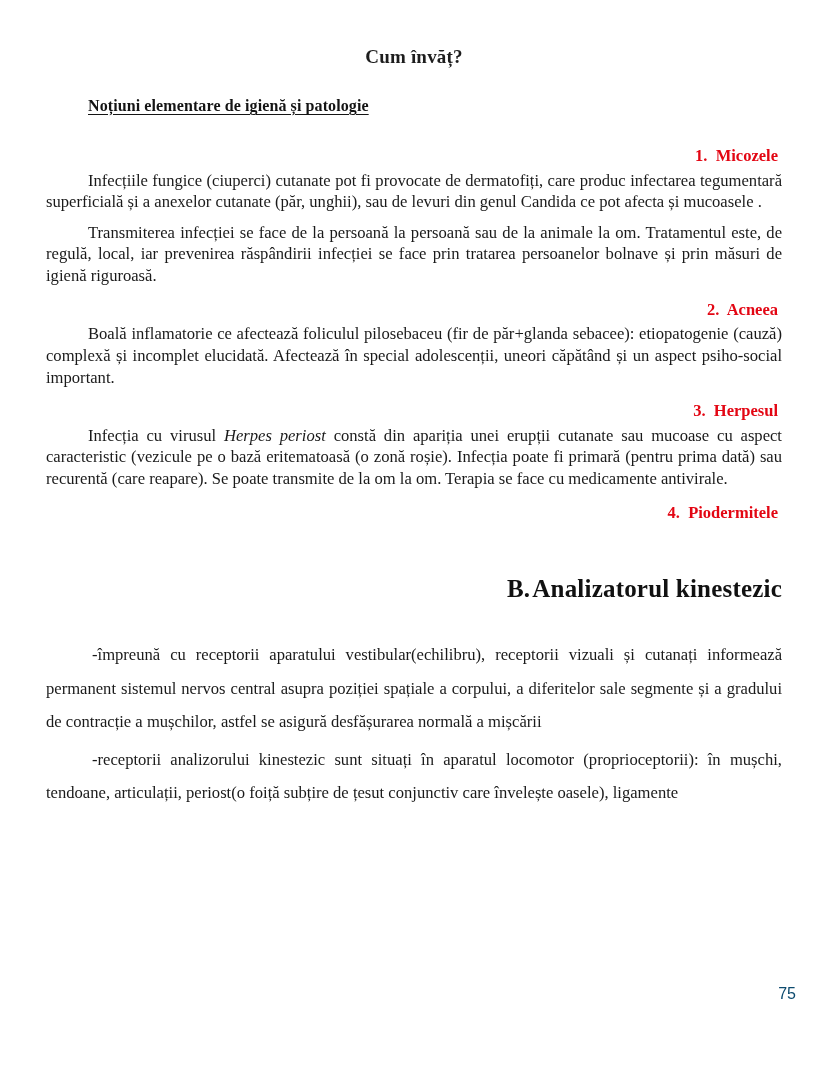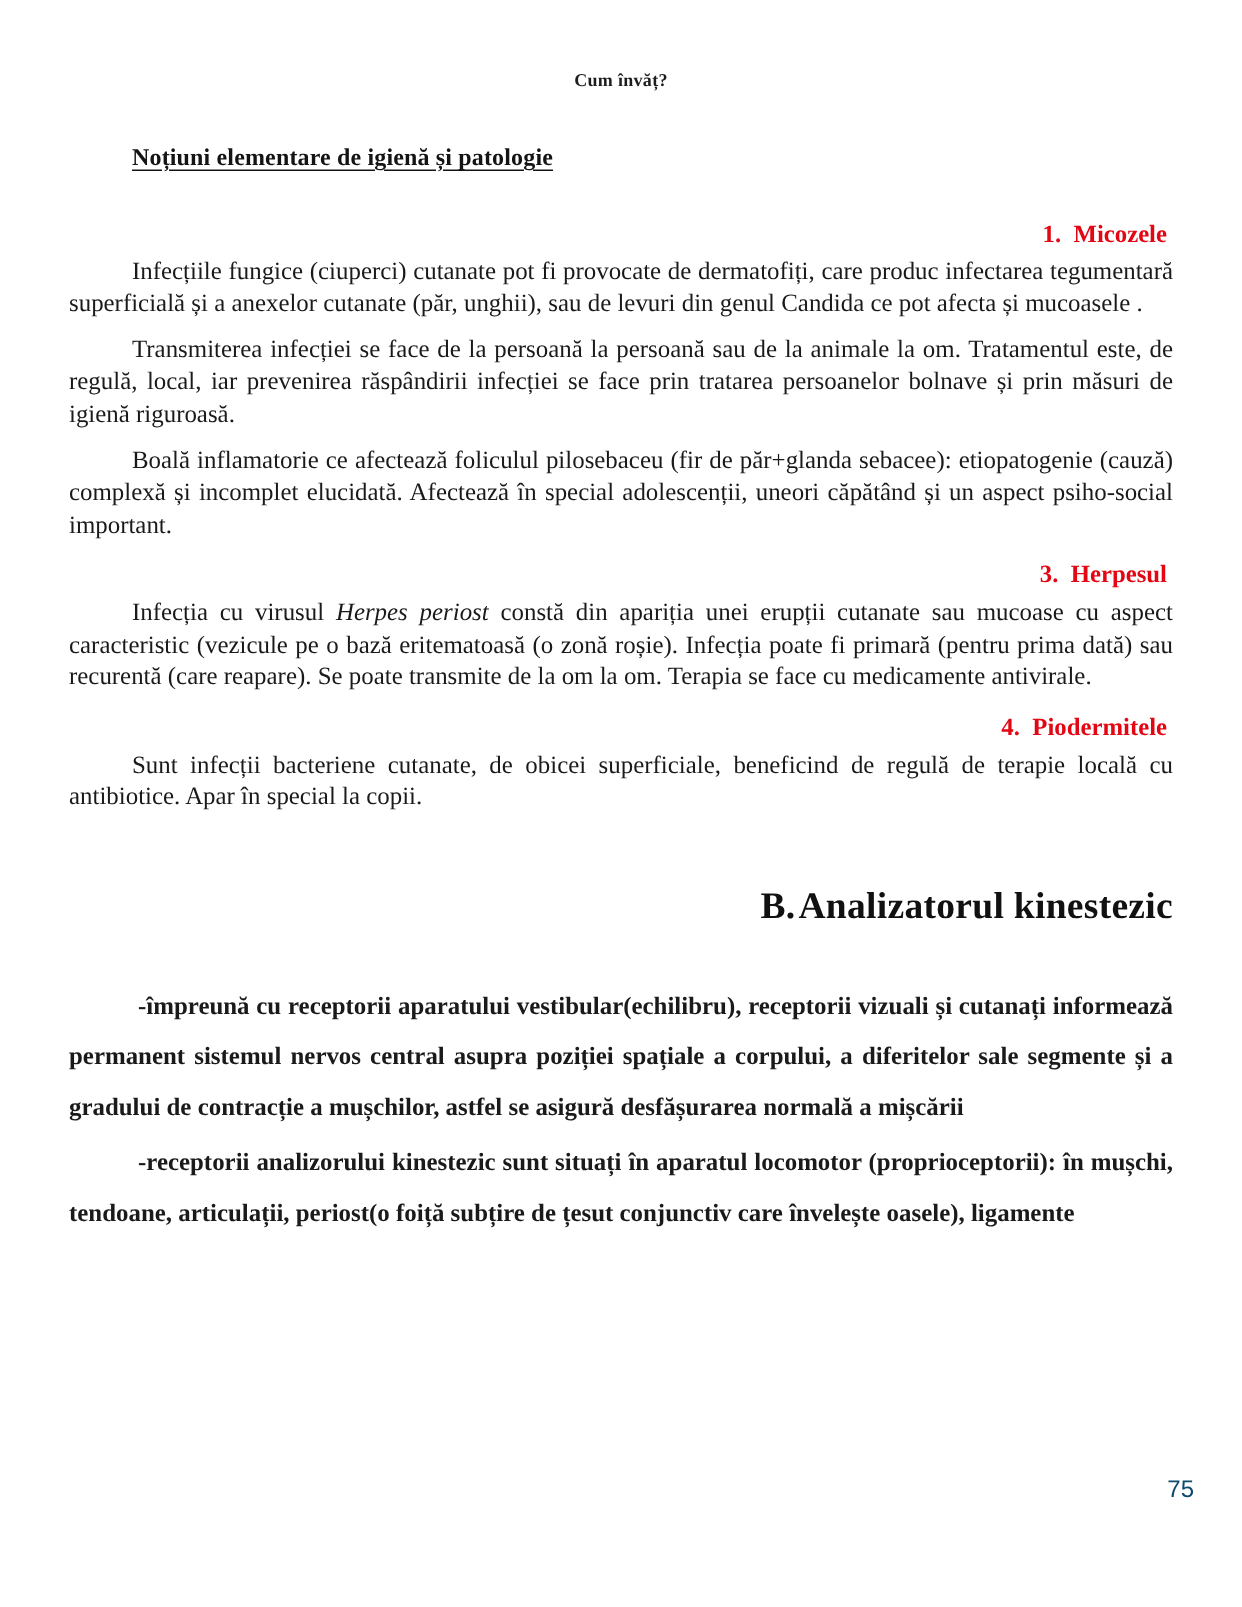--- a/index.html
+++ b/index.html
@@ -22,21 +22,21 @@
     background: #ffffff;
   }
 
   
   .running-header {
     position: absolute;
     top: 46px;
     left: 0;
     right: 0;
     text-align: center;
-    font-size: 12px;
+    font-size: 19px;
     font-weight: bold;
     letter-spacing: 0.2px;
     color: #1d1d1d;
   }
 
   
   .content {
     position: absolute;
     left: 46px;
     top: 96px;
@@ -97,21 +97,20 @@
     letter-spacing: 0.2px;
     text-align: right;
   }
   .chapter-heading .ch-letter { margin-right: 2px; }
 
   
   p.body.loose {
     line-height: 2.02;
     font-size: 16.6px;
     text-indent: 46px;
-    font-weight: bold;
   }
 
   
   .page-number {
     position: absolute;
     right: 32px;
     bottom: 68px;
     font-family: "Liberation Sans", "DejaVu Sans", sans-serif;
     font-size: 16px;
     color: #0c4a6e;
@@ -132,31 +131,31 @@
 
     <div class="num-heading"><span class="num">1.</span>  <span class="label">Micozele</span></div>
     <p class="body">Infecțiile fungice (ciuperci) cutanate pot fi provocate de dermatofiți, care produc infectarea tegumentară superficială și a anexelor cutanate (păr, unghii), sau de levuri din genul Candida ce pot afecta și mucoasele .</p>
 
     <div class="spacer-sm"></div>
 
     <p class="body">Transmiterea infecției se face de la persoană la persoană sau de la animale la om. Tratamentul este, de regulă, local, iar prevenirea răspândirii infecției se face prin tratarea persoanelor bolnave și prin măsuri de igienă riguroasă.</p>
 
     <div class="spacer-sm"></div>
 
+    <div class="num-heading"><span class="num">2.</span>  <span class="label">Acneea</span></div>
     <p class="body">Boală inflamatorie ce afectează foliculul pilosebaceu (fir de păr+glanda sebacee): etiopatogenie (cauză) complexă și incomplet elucidată. Afectează în special adolescenții, uneori căpătând și un aspect psiho-social important.</p>
 
     <div class="spacer-sm"></div>
 
     <div class="num-heading"><span class="num">3.</span>  <span class="label">Herpesul</span></div>
     <p class="body"><span>Infecția cu virusul </span><em class="sci">Herpes periost</em><span> constă din apariția unei erupții cutanate sau mucoase cu aspect caracteristic (vezicule pe o bază eritematoasă (o zonă roșie). Infecția poate fi primară (pentru prima dată)  sau recurentă (care reapare). Se poate transmite de la om la om. Terapia se face cu medicamente antivirale.</span></p>
 
     <div class="spacer-sm"></div>
 
     <div class="num-heading"><span class="num">4.</span>  <span class="label">Piodermitele</span></div>
-    <p class="body">Sunt infecții bacteriene cutanate, de obicei superficiale, beneficind de regulă de terapie locală cu antibiotice. Apar în special la copii.</p>
 
     <div style="height:48px"></div>
 
     <h2 class="chapter-heading"><span class="ch-letter">B.</span><span>Analizatorul kinestezic</span></h2>
 
     <div style="height:34px"></div>
 
     <p class="body loose">-împreună cu receptorii aparatului vestibular(echilibru), receptorii vizuali și cutanați informează permanent sistemul nervos central asupra poziției spațiale a corpului, a diferitelor sale segmente și a gradului de contracție a mușchilor, astfel se asigură desfășurarea normală a mișcării</p>
 
     <div style="height:4px"></div>

